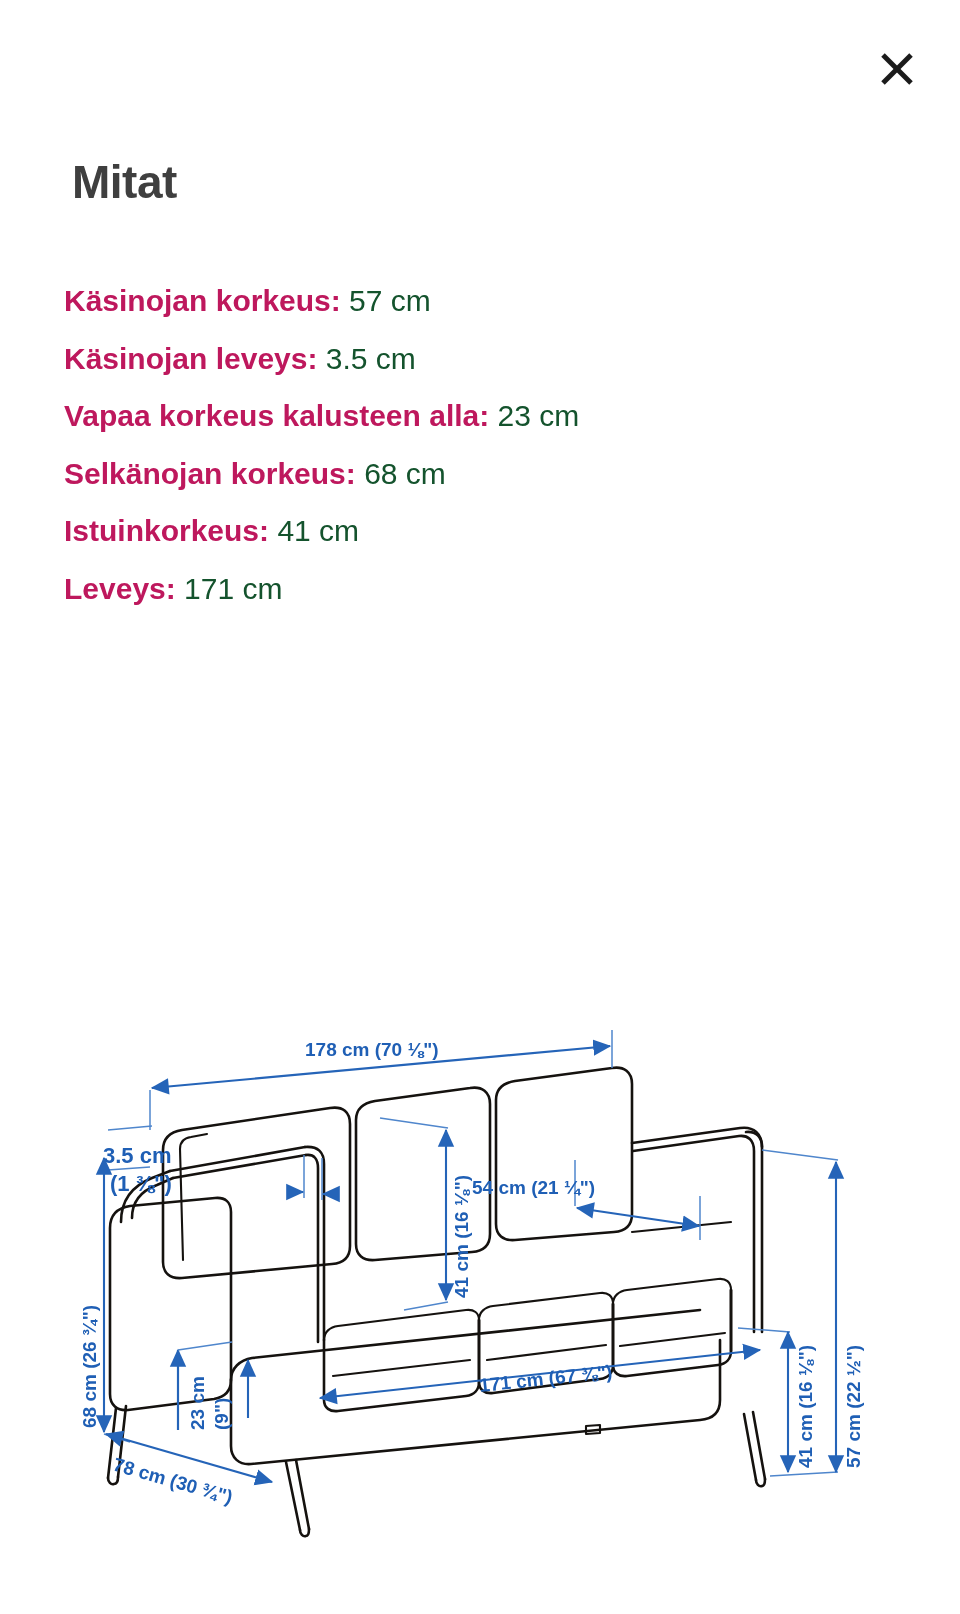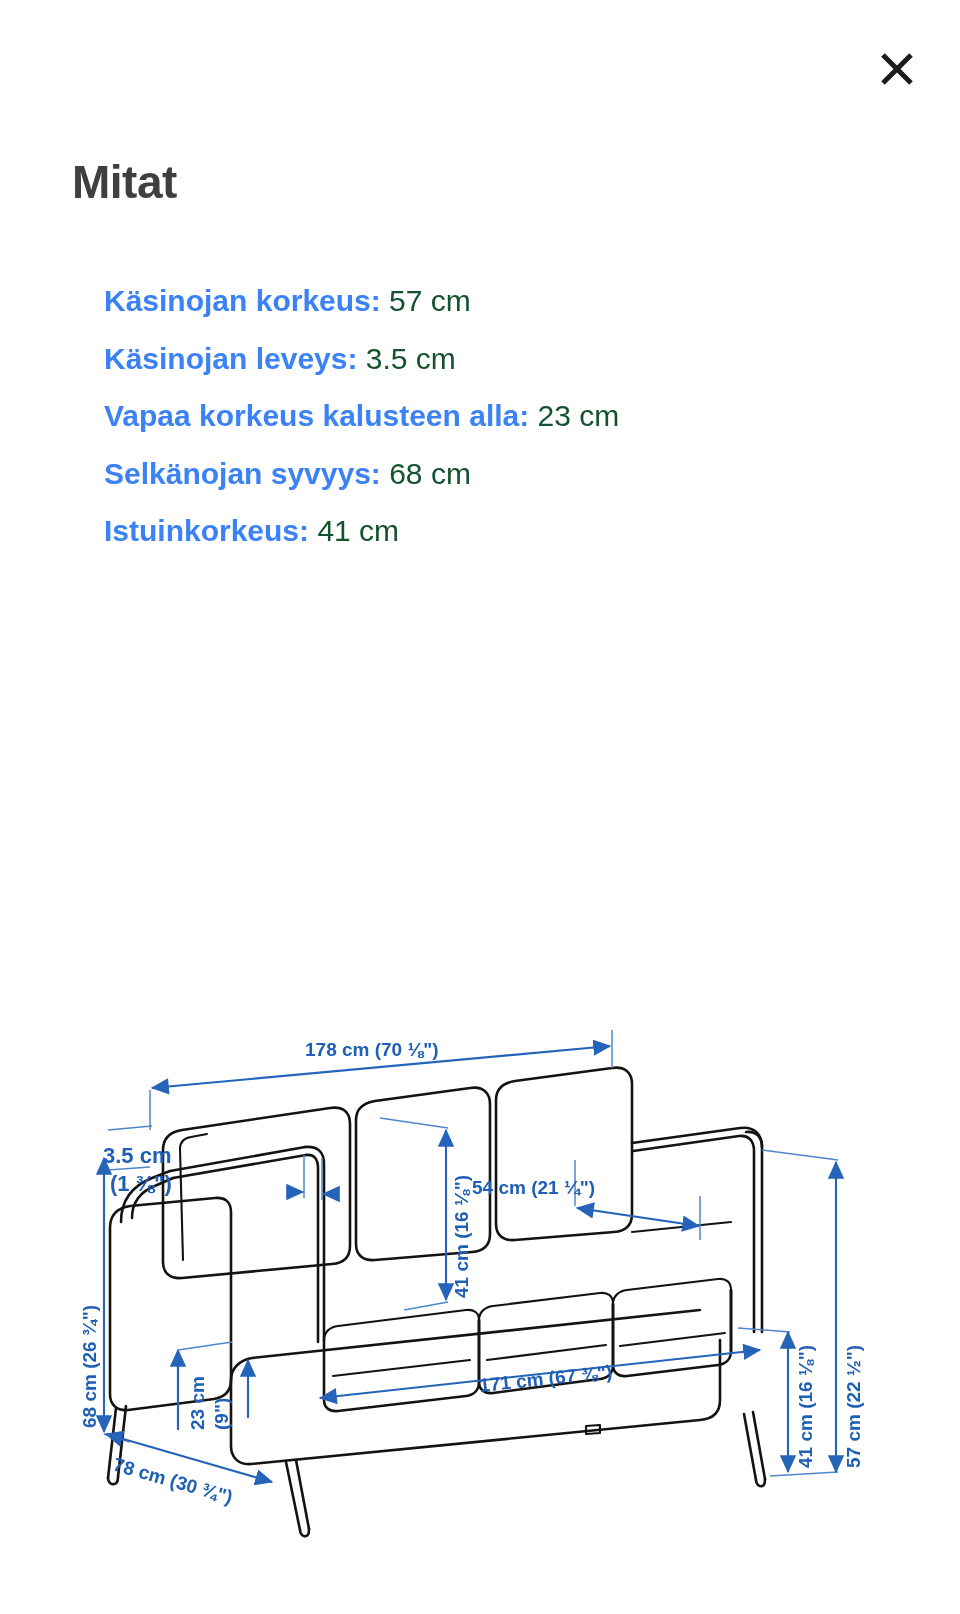--- a/index.html
+++ b/index.html
@@ -57,22 +57,21 @@
     padding: 0;
   }
   #measure-list li {
     font-size: 30px;
     line-height: 57.5px;
     color: #484848;
     white-space: nowrap;
   }
   #measure-list .m-label {
     font-weight: bold;
-    color: #3b82f6;
-    margin-left: 40px;
+    color: #be185d;
   }
   #measure-list .m-value {
     font-weight: normal;
     color: #14532d;
   }
 
   
   #tech-drawing {
     position: absolute;
     left: 0;
@@ -132,26 +131,30 @@
   </li>
   <li>
     <span class="m-label">Käsinojan leveys:</span>
     <span class="m-value">3.5 cm</span>
   </li>
   <li>
     <span class="m-label">Vapaa korkeus kalusteen alla:</span>
     <span class="m-value">23 cm</span>
   </li>
   <li>
-    <span class="m-label">Selkänojan syvyys:</span>
+    <span class="m-label">Selkänojan korkeus:</span>
     <span class="m-value">68 cm</span>
   </li>
   <li>
     <span class="m-label">Istuinkorkeus:</span>
     <span class="m-value">41 cm</span>
+  </li>
+  <li>
+    <span class="m-label">Leveys:</span>
+    <span class="m-value">171 cm</span>
   </li>
 </ul>
 
 <div id="tech-drawing">
   <svg width="960" height="560" viewBox="0 0 960 560">
     <defs>
       <marker id="arrEnd" markerWidth="9" markerHeight="9" refX="8" refY="4.5" orient="auto">
         <path d="M0,0.6 L8.6,4.5 L0,8.4 z" fill="#2564b8"></path>
       </marker>
       <marker id="arrStart" markerWidth="9" markerHeight="9" refX="0.6" refY="4.5" orient="auto">

